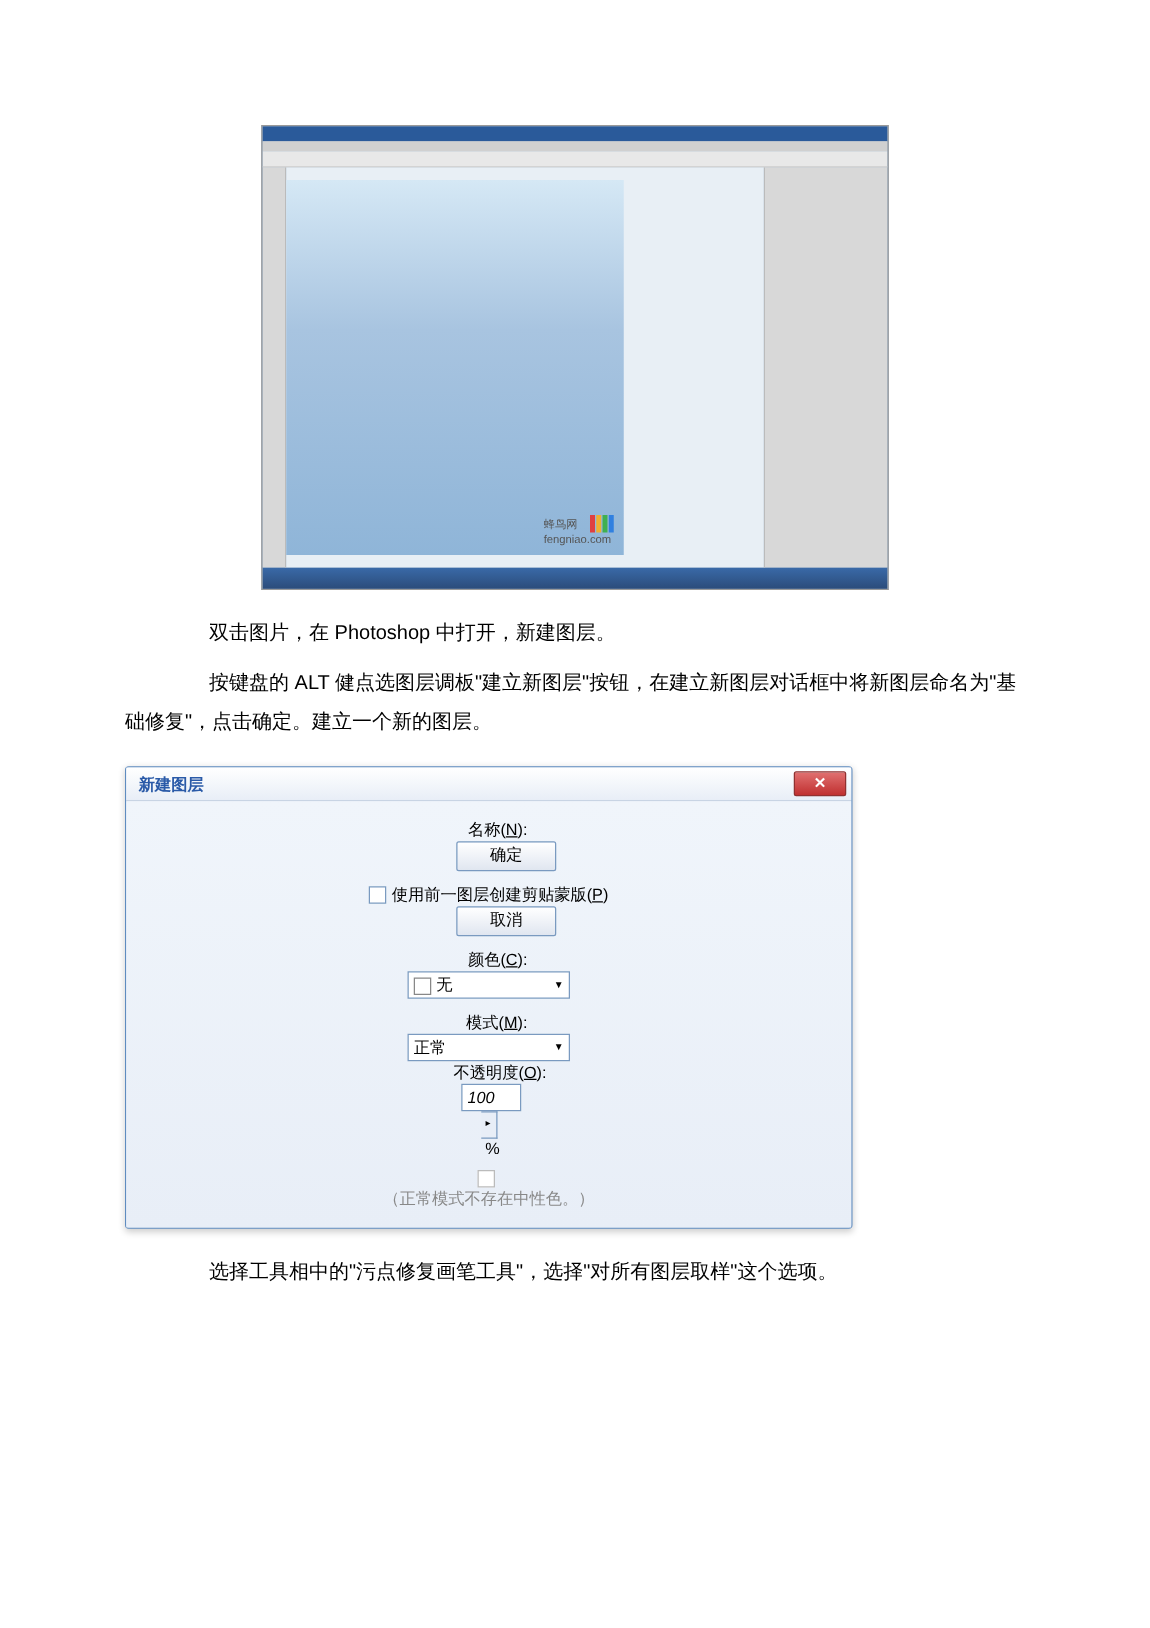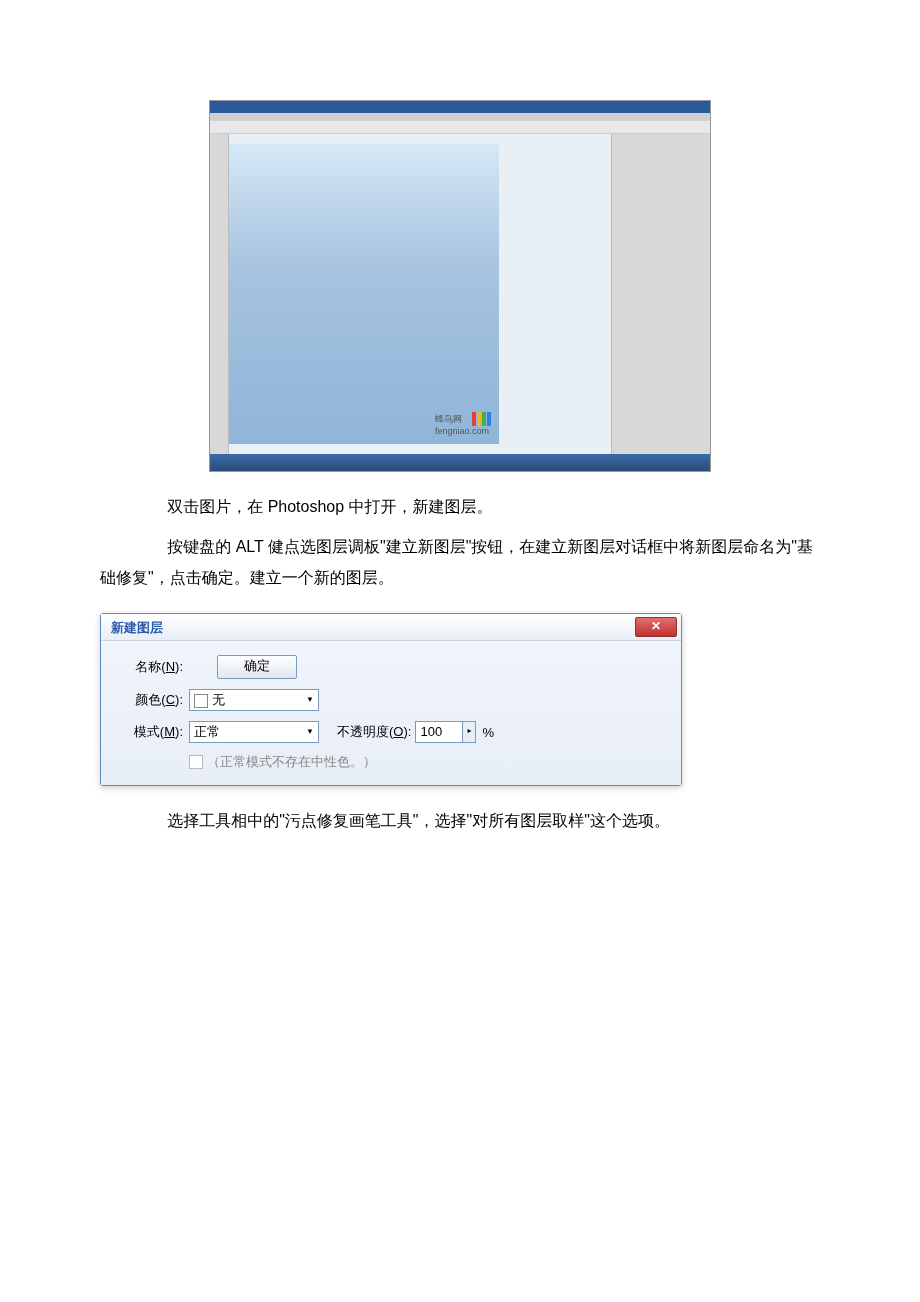--- a/index.html
+++ b/index.html
@@ -131,37 +131,38 @@
     font-weight: bold;
   }
   .dialog-body {
     padding: 14px 14px 14px 14px;
     background: linear-gradient(#f0f5fb, #e8eef7);
   }
   .row {
     display: flex;
     align-items: center;
     margin-bottom: 10px;
+    flex-direction: column;
   }
   .label {
     width: 68px;
     text-align: right;
     padding-right: 6px;
   }
   .underline { text-decoration: underline; }
   .text-input {
     height: 20px;
     border: 1px solid #7a9ac0;
     background: #fff;
     padding: 0 4px;
     font-size: 13px;
     line-height: 20px;
   }
   .text-input.wide { width: 330px; }
-  .text-input.small { width: 38px; }
+  .text-input.small { width: 38px; font-style: italic; }
   .btn {
     width: 78px;
     height: 22px;
     background: linear-gradient(#fff, #e0e6f0);
     border: 1px solid #7a9ac0;
     border-radius: 2px;
     text-align: center;
     line-height: 20px;
     font-size: 13px;
   }
@@ -263,20 +264,30 @@
 
       <div class="row">
         <div class="label">
           <span>名称(</span><span class="underline">N</span><span>):</span>
         </div>
         <div class="right-buttons" style="margin-left:28px">
           <div class="btn">确定</div>
         </div>
       </div>
 
+      <div class="row">
+        <div class="label"></div>
+        <div style="flex:1;display:flex;align-items:center">
+          <span class="checkbox"></span>
+          <span>
+            <span>使用前一图层创建剪贴蒙版(</span><span class="underline">P</span><span>)</span>
+          </span>
+        </div>
+        <div class="btn" style="margin-left:28px">取消</div>
+      </div>
 
       <div class="row">
         <div class="label">
           <span>颜色(</span><span class="underline">C</span><span>):</span>
         </div>
         <div class="select">
           <span><span class="color-swatch"></span><span>无</span></span>
           <span class="tri">▼</span>
         </div>
       </div>

